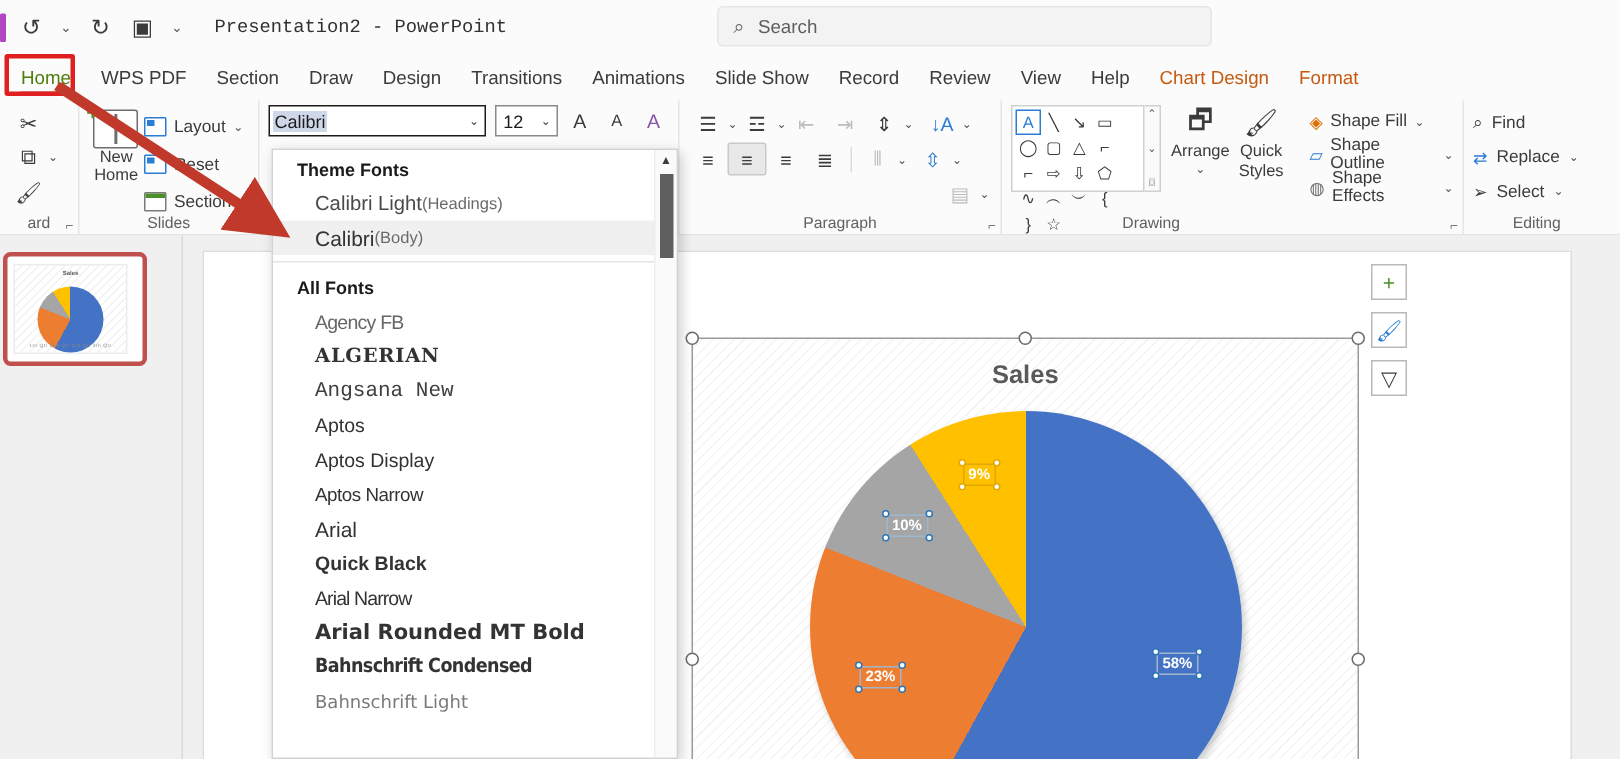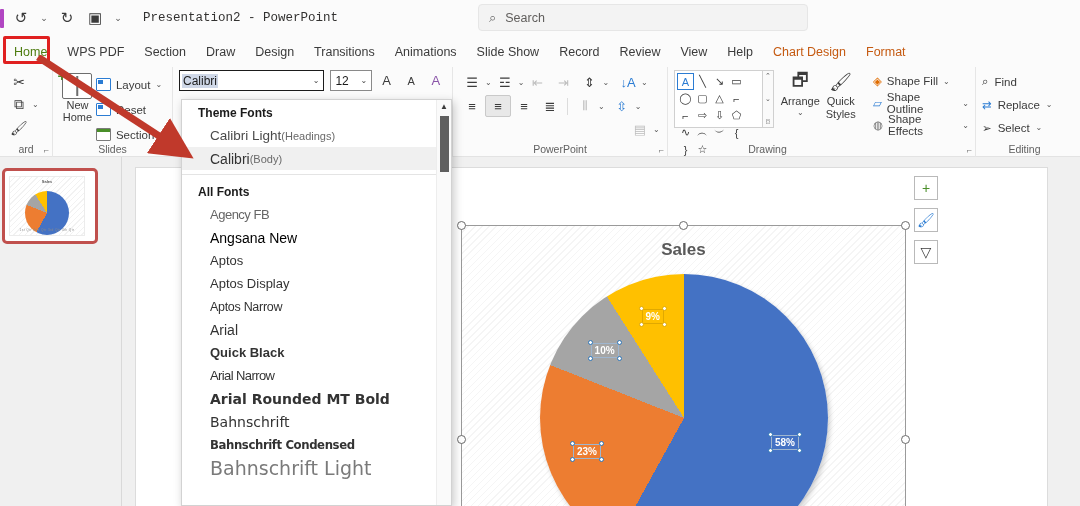--- a/index.html
+++ b/index.html
@@ -240,30 +240,30 @@
     background:#fafafa; border-left:1px solid #ededed;
   }
   .ddscroll .thumbbar{
     position:absolute; left:3px; top:16px; width:9px; height:56px; background:#5f5f5f;
   }
   .ddscroll .up{ position:absolute; top:2px; left:0; right:0; text-align:center; font-size:8px; color:#3b3b3b;}
 
   
   .f-agency{ font-family:"Liberation Sans Narrow","Liberation Sans",sans-serif; letter-spacing:-.5px; color:#666; }
   .f-algerian{ font-family:"DejaVu Serif", serif; font-weight:bold; font-variant:small-caps; letter-spacing:.5px; font-size:13px;}
-  .f-angsana{ font-family:Liberation Sans, sans-serif; color:#000000; font-size:14px;}
+  .f-angsana{ font-family:Liberation Mono, monospace; color:#404040; font-size:14px;}
   .f-aptos{ font-family:"Liberation Sans", sans-serif; font-size:13px;}
   .f-aptosnarrow{ font-family:"Liberation Sans", sans-serif; font-size:12.5px; letter-spacing:-.3px;}
   .f-arial{ font-family:"Liberation Sans", sans-serif; font-size:14px;}
   .f-arialblack{ font-family:"Liberation Sans", sans-serif; font-weight:900; font-size:13px;}
   .f-arialnarrow{ font-family:"Liberation Sans", sans-serif; font-size:13px; letter-spacing:-.6px;}
   .f-arialrounded{ font-family:"DejaVu Sans", sans-serif; font-weight:bold; font-size:14px;}
   .f-bahn{ font-family:"DejaVu Sans", sans-serif; font-size:14px;}
   .f-bahncond{ font-family:"DejaVu Sans Condensed","DejaVu Sans", sans-serif; font-weight:bold; font-size:13px; letter-spacing:-.4px;}
-  .f-bahnlight{ font-family:"DejaVu Sans", sans-serif; font-size:19px; color:#7a7a7a;}
+  .f-bahnlight{ font-family:"DejaVu Sans", sans-serif; font-size:12px; color:#7a7a7a;}
   .f-calibrilight{ font-family:"Liberation Sans", sans-serif; font-size:13.5px; color:#4a4a4a; }
   .f-calibri{ font-family:"Liberation Sans", sans-serif; font-size:14px; }
 
   
   .redarrow{ position:absolute; left:0; top:55px; width:260px; height:110px; z-index:70; pointer-events:none;}
 </style>
 </head>
 <body>
 
 <div class="titlebar">
@@ -383,21 +383,21 @@
       <span class="vsep"></span>
       <div class="iconbtn pbtn dim">⫴</div>
       <span class="caret">⌄</span>
       <div class="iconbtn pbtn" style="margin-left:4px;color:#2b7cd3;">⇳</div>
       <span class="caret">⌄</span>
     </div>
     <div class="row" style="height:22px;">
       <div class="iconbtn pbtn dim" style="margin-left:168px;">▤</div>
       <span class="caret">⌄</span>
     </div>
-    <div class="grouplabel">PowerPoint</div>
+    <div class="grouplabel">Paragraph</div>
     <div class="dlg">⌐</div>
   </div>
 
   <div class="group drawing">
     <div style="display:flex; align-items:flex-start;">
       <div class="shapegal">
         <span class="sh" style="color:#2b7cd3;border:1px solid #2b7cd3;">A</span>
         <span class="sh">╲</span>
         <span class="sh">↘</span>
         <span class="sh">▭</span>
@@ -524,20 +524,23 @@
     <span class="f-calibri">Calibri</span>
     <span class="hint">(Body)</span>
   </div>
   <div class="ddsep"></div>
   <div class="ddsection">All Fonts</div>
 
   <div class="dditem">
       <span class="f-agency">Agency FB</span>
     </div>
   <div class="dditem">
+      <span class="f-algerian">ALGERIAN</span>
+    </div>
+  <div class="dditem">
       <span class="f-angsana">Angsana New</span>
     </div>
   <div class="dditem">
       <span class="f-aptos">Aptos</span>
     </div>
   <div class="dditem">
       <span class="f-aptos">Aptos Display</span>
     </div>
   <div class="dditem">
       <span class="f-aptosnarrow">Aptos Narrow</span>
@@ -546,23 +549,20 @@
       <span class="f-arial">Arial</span>
     </div>
   <div class="dditem">
       <span class="f-arialblack">Quick Black</span>
     </div>
   <div class="dditem">
       <span class="f-arialnarrow">Arial Narrow</span>
     </div>
   <div class="dditem">
       <span class="f-arialrounded">Arial Rounded MT Bold</span>
-    </div>
-  <div class="dditem">
-      <span class="f-bahn">Bahnschrift</span>
     </div>
   <div class="dditem">
       <span class="f-bahncond">Bahnschrift Condensed</span>
     </div>
   <div class="dditem">
       <span class="f-bahnlight">Bahnschrift Light</span>
     </div>
 
   <div class="ddscroll">
     <div class="up">▲</div>

